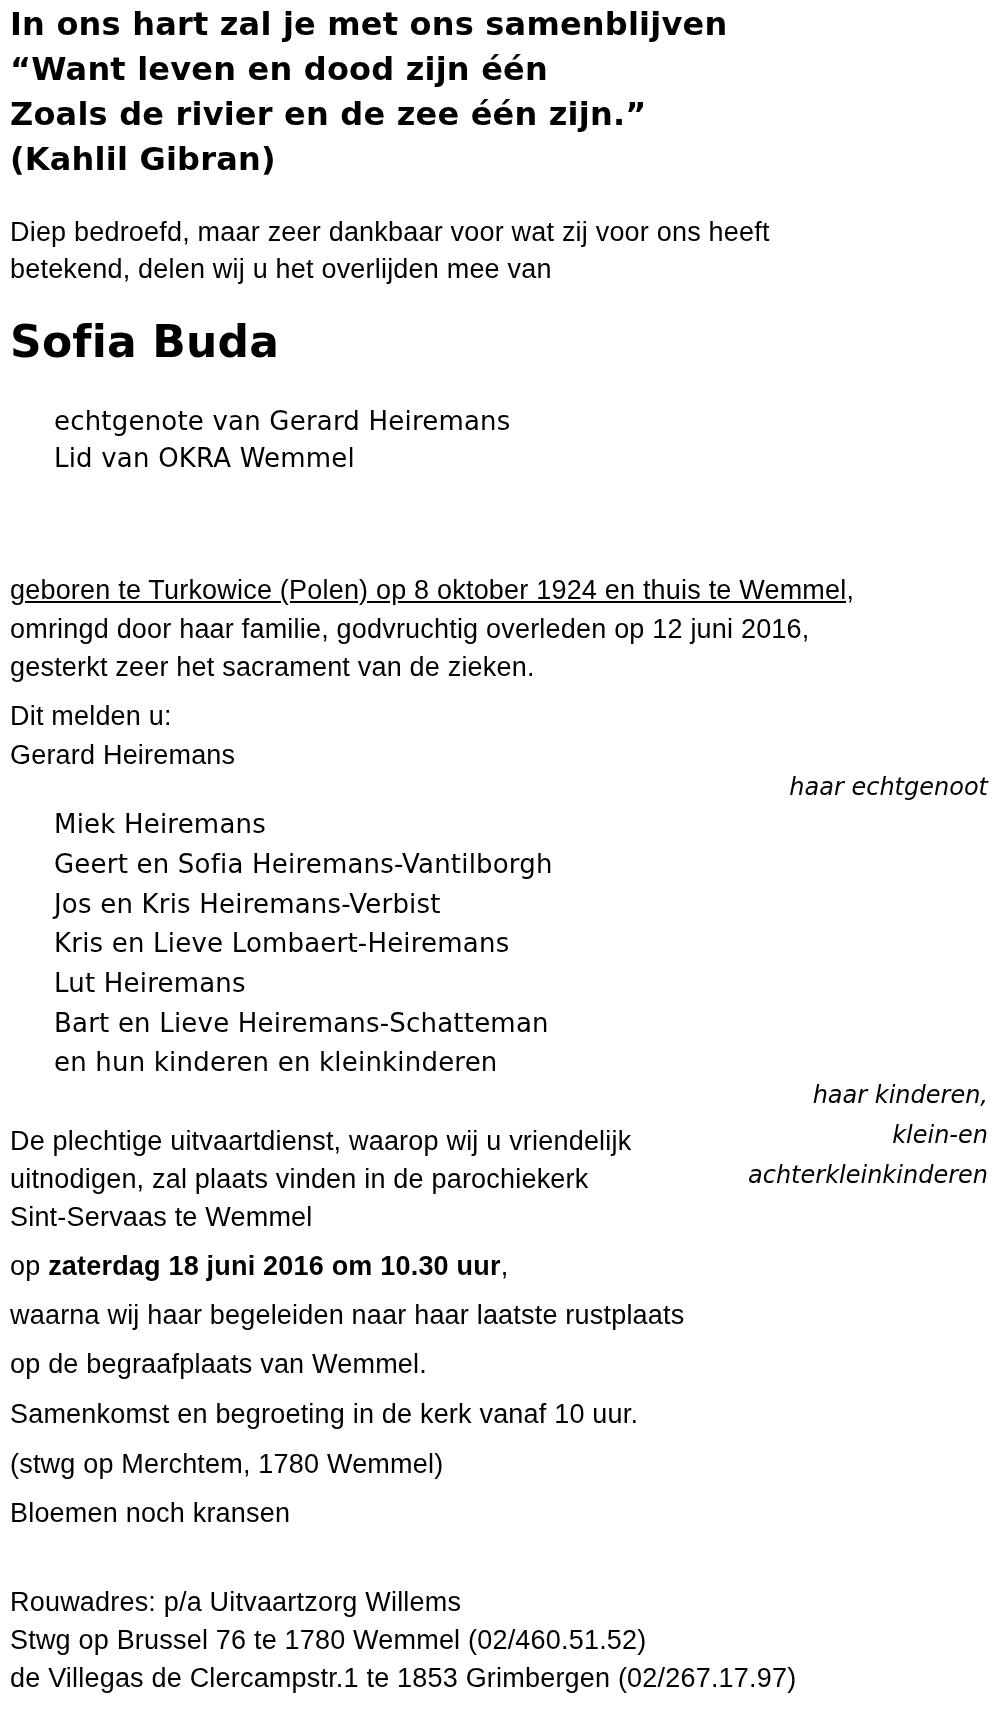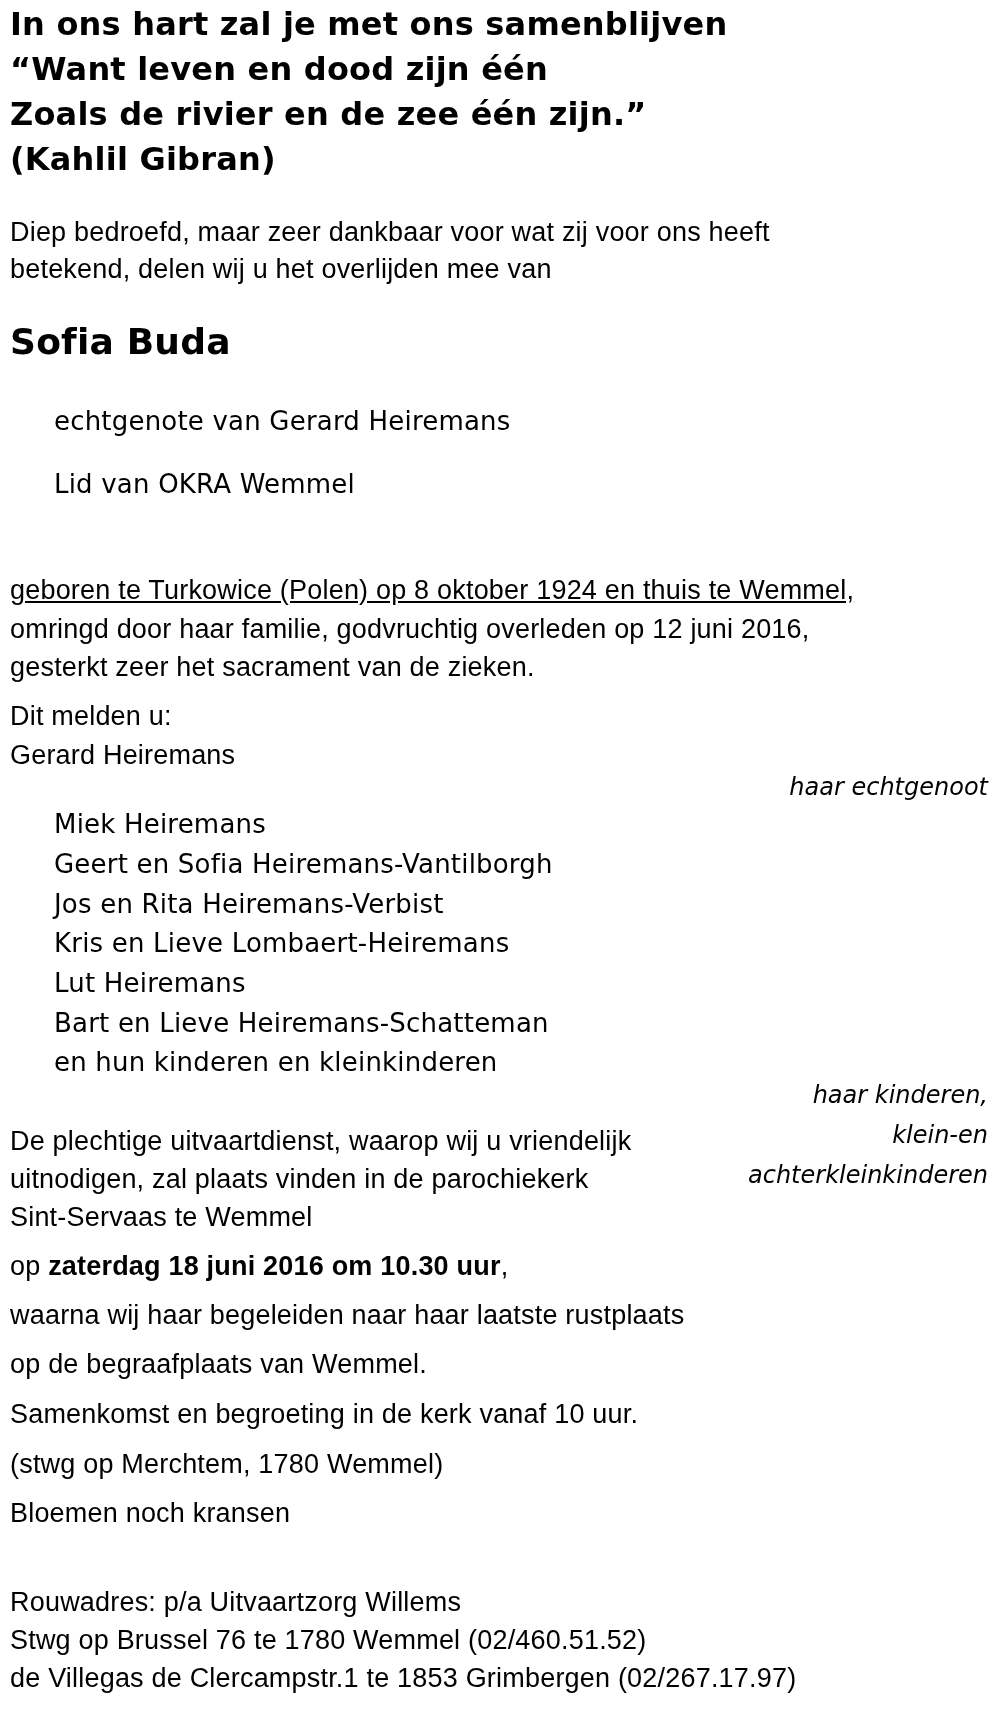--- a/index.html
+++ b/index.html
@@ -25,21 +25,21 @@
     }
     .bold {
       font-weight: bold;
     }
     .quote {
       font-weight: bold;
       font-size: 32px;
     }
     .name {
       font-weight: bold;
-      font-size: 36px;
+      font-size: 44px;
       line-height: 44px;
     }
     .right {
       position: absolute;
       right: 12px;
       text-align: right;
       font-style: italic;
       font-size: 24px;
       line-height: 40px;
       white-space: nowrap;
@@ -64,36 +64,36 @@
   <div class="line quote" style="top:143px;">(Kahlil Gibran)</div>
 </div>
 
 <div>
   <div class="line body-text" style="top:216px;">Diep bedroefd, maar zeer dankbaar voor wat zij voor ons heeft</div>
   <div class="line body-text" style="top:253px;">betekend, delen wij u het overlijden mee van</div>
 </div>
 
 <div class="line name" style="top:320px;">Sofia Buda</div>
 <div class="line nm" style="top:405px;">echtgenote van Gerard Heiremans</div>
-<div class="line nm" style="top:468px;">Lid van OKRA Wemmel</div>
+<div class="line nm" style="top:442px;">Lid van OKRA Wemmel</div>
 
 <div>
   <div class="line body-text" style="top:574px;text-decoration:underline;">geboren te Turkowice (Polen) op 8 oktober 1924 en thuis te Wemmel,</div>
   <div class="line body-text" style="top:613px;">omringd door haar familie, godvruchtig overleden op 12 juni 2016,</div>
   <div class="line body-text" style="top:651px;">gesterkt zeer het sacrament van de zieken.</div>
 </div>
 
 <div>
   <div class="line body-text" style="top:700px;">Dit melden u:</div>
   <div class="line body-text" style="top:739px;">Gerard Heiremans</div>
   <div class="right" style="top:767px;">haar echtgenoot</div>
 
   <div class="line nm" style="top:808px;">Miek Heiremans</div>
   <div class="line nm" style="top:848px;">Geert en Sofia Heiremans-Vantilborgh</div>
-  <div class="line nm" style="top:888px;">Jos en Rita Heiremans-Verbist</div>
+  <div class="line nm" style="top:888px;">Jos en Kris Heiremans-Verbist</div>
   <div class="line nm" style="top:927px;">Kris en Lieve Lombaert-Heiremans</div>
   <div class="line nm" style="top:967px;">Lut Heiremans</div>
   <div class="line nm" style="top:1007px;">Bart en Lieve Heiremans-Schatteman</div>
   <div class="line nm" style="top:1046px;">en hun kinderen en kleinkinderen</div>
 
   <div class="right" style="top:1075px;">haar kinderen,</div>
   <div class="right" style="top:1115px;">klein-en</div>
   <div class="right" style="top:1155px;">achterkleinkinderen</div>
 </div>
 

